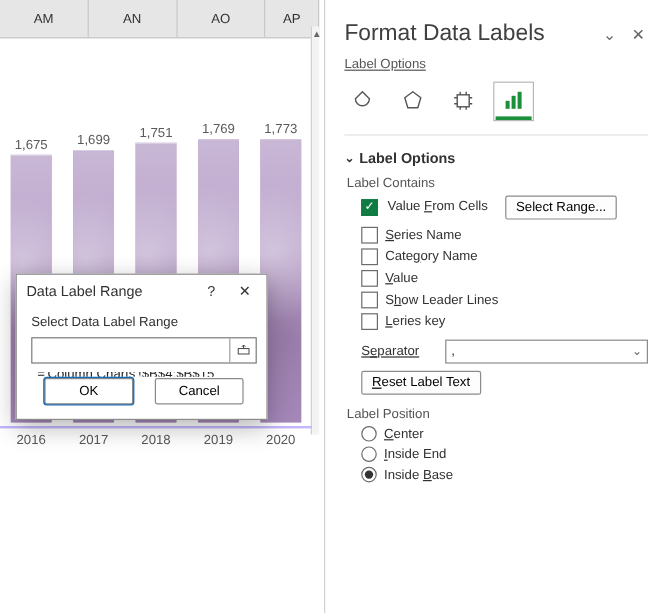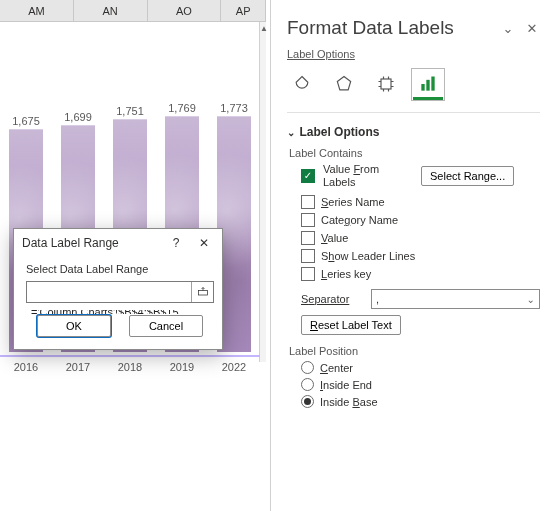--- a/index.html
+++ b/index.html
@@ -1,20 +1,20 @@
 <!DOCTYPE html>
 <html><head>
 <meta charset="utf-8">
 <style>
   * { box-sizing: border-box; }
   html, body { margin:0; padding:0; font-family: "Segoe UI", Arial, sans-serif; font-size:12px; color:#323130; background:#fff; overflow:hidden; }
   body { width:556px; height:511px; position:relative; }
 
   
-  .colheads { position:absolute; left:0; top:0; width:266px; height:22px; display:flex; background:#e6e6e6; border-bottom:1px solid #c8c8c8; align-items:center; }
+  .colheads { position:absolute; left:0; top:0; width:266px; height:32px; display:flex; background:#e6e6e6; border-bottom:1px solid #c8c8c8; align-items:center; }
   .colheads .col { flex:1; text-align:center; font-size:11px; border-right:1px solid #c8c8c8; height:100%; display:flex; align-items:center; justify-content:center; }
 
   
   .vscroll { position:absolute; left:259px; top:22px; width:7px; height:340px; background:#f3f3f3; border-left:1px solid #d0d0d0; }
   .vscroll .up { position:absolute; top:2px; left:0; width:100%; text-align:center; font-size:8px; color:#666;}
 
   
   .chart-zone { position:absolute; left:0; top:22px; width:260px; height:340px; }
   .bars { position:absolute; left:0; top:40px; width:260px; height:290px; display:flex; align-items:flex-end; justify-content:flex-start; }
   .bar-wrap { width:52px; display:flex; flex-direction:column; align-items:center; }
@@ -117,21 +117,21 @@
         <div class="datalabel">1,773</div>
         <div class="bar" style="height: 236px;"></div>
       </div>
     </div>
 </div>
 <div class="xaxis" id="xaxis">
     <div class="xlabel">2016</div>
     <div class="xlabel">2017</div>
     <div class="xlabel">2018</div>
     <div class="xlabel">2019</div>
-    <div class="xlabel">2022</div>
+    <div class="xlabel">2020</div>
   </div>
 
 <div class="dialog">
   <div class="titlebar">
     <div class="title">Data Label Range</div>
     <div class="tbtn">?</div>
     <div class="tbtn">✕</div>
   </div>
   <div class="body">
     <div class="prompt">Select Data Label Range</div>
@@ -189,21 +189,21 @@
 
   <div class="section">
     <div class="sect-head">
       <span class="chev">⌄</span>
       <span>Label Options</span>
     </div>
     <div class="sublabel">Label Contains</div>
 
     <div class="value-from-row">
       <span class="chk checked"></span>
-      <span class="lbl"><span>Value </span><span class="u">F</span><span>rom Labels</span></span>
+      <span class="lbl"><span>Value </span><span class="u">F</span><span>rom Cells</span></span>
       <button class="btn">Select Range...</button>
     </div>
 
     <div class="chk-row">
       <span class="chk"></span>
       <span><span class="u">S</span><span>eries Name</span></span>
     </div>
     <div class="chk-row">
       <span class="chk"></span>
       <span><span>Cate</span><span class="u">g</span><span>ory Name</span></span>

